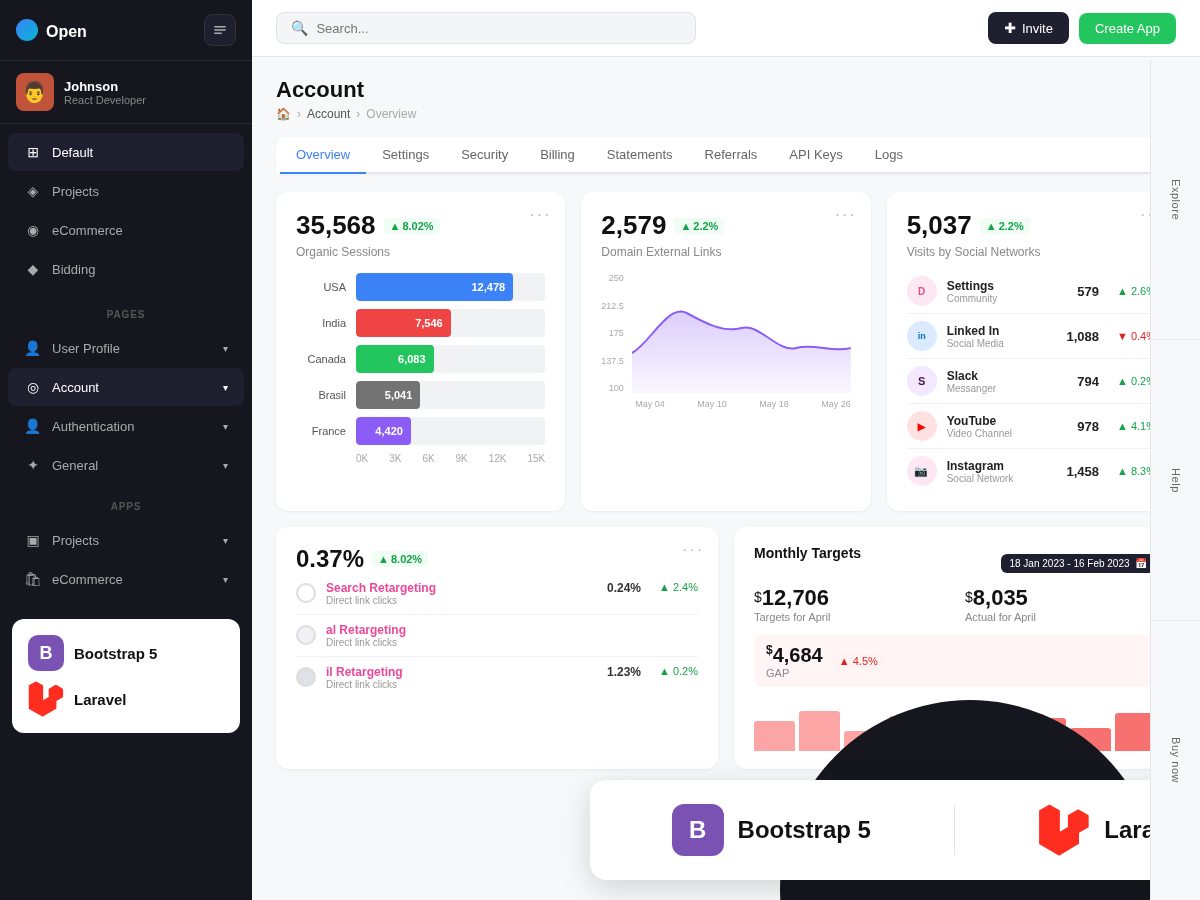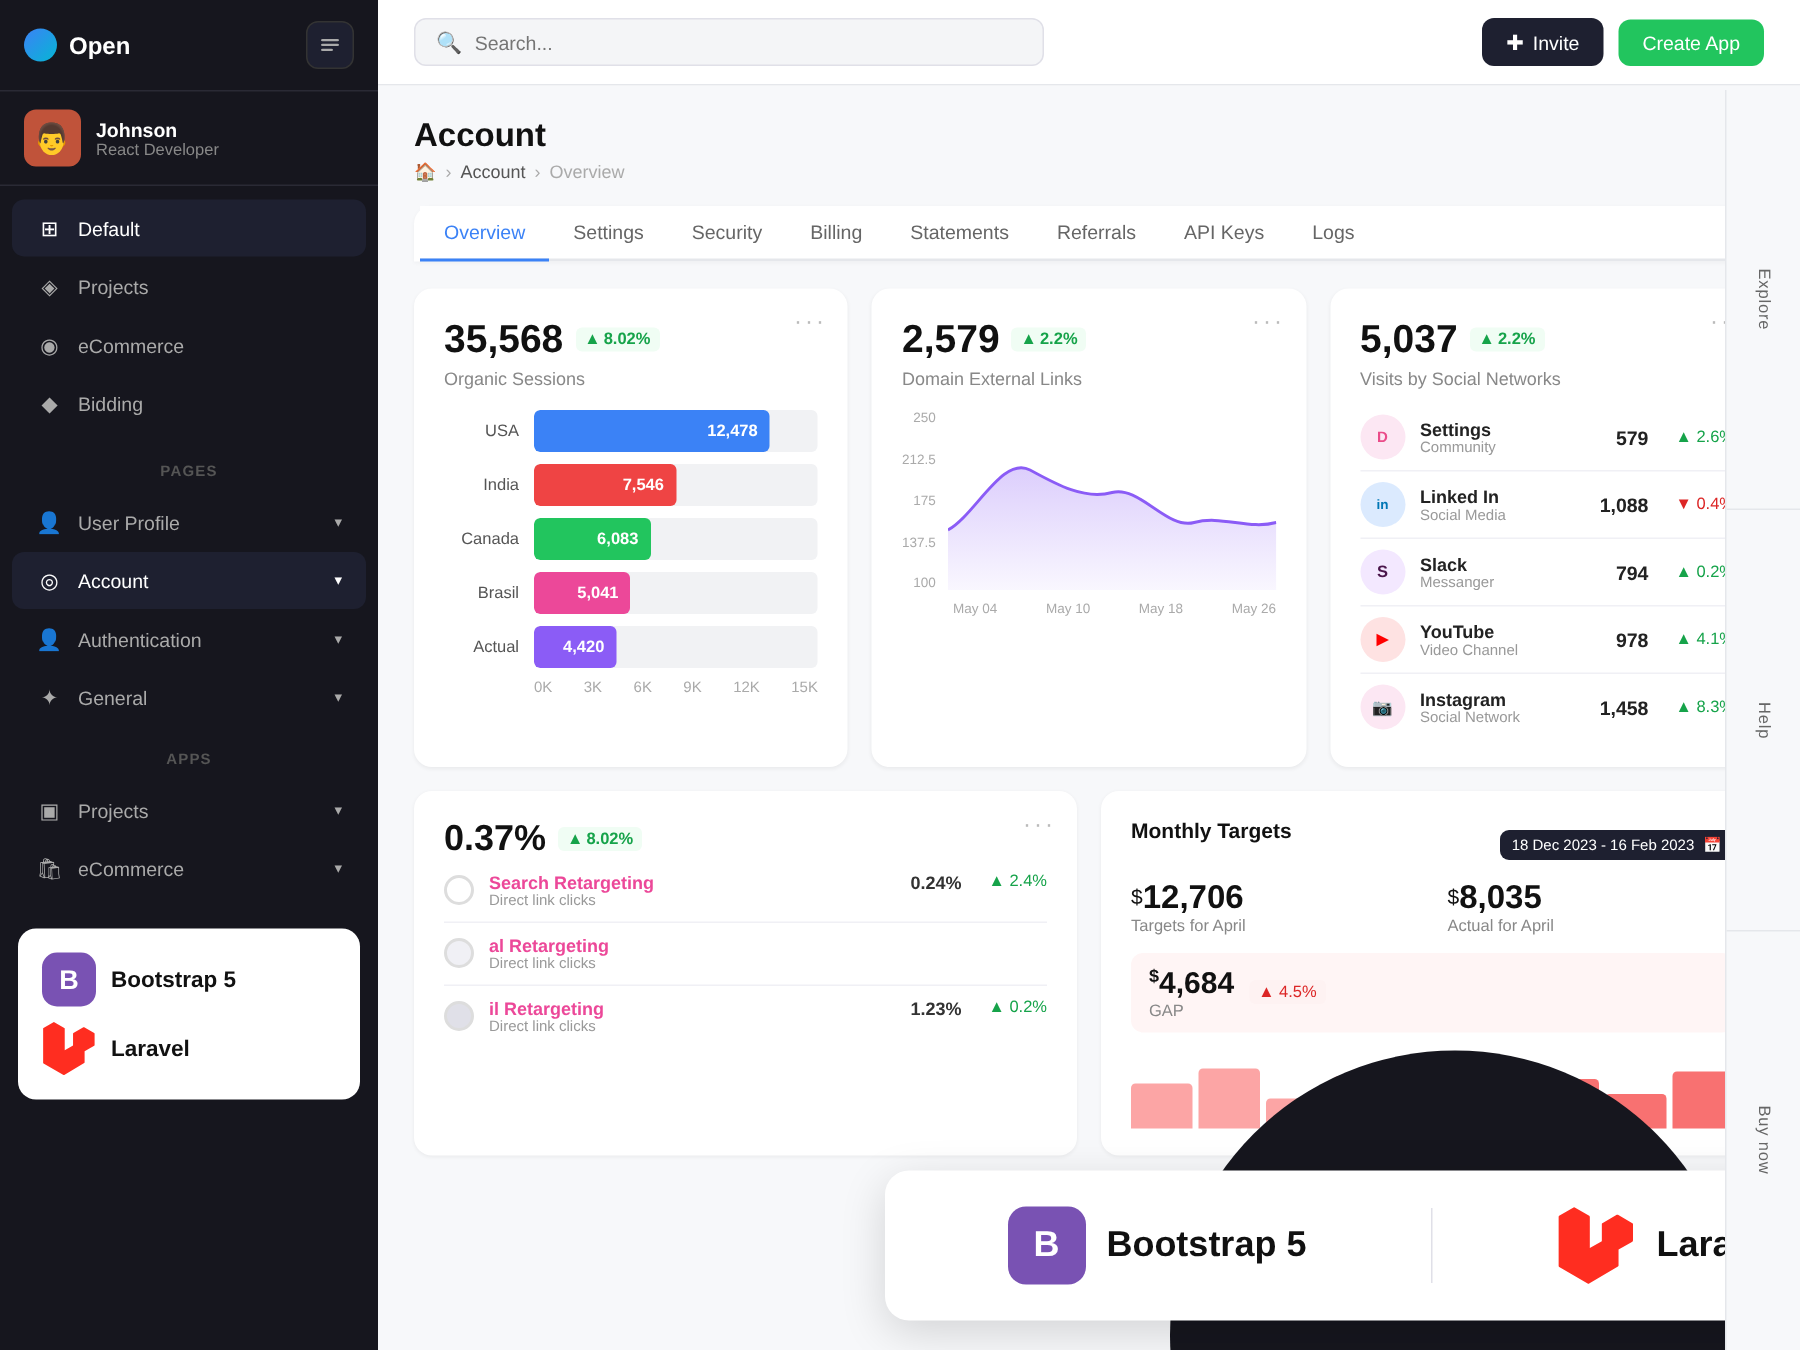--- a/index.html
+++ b/index.html
@@ -447,27 +447,27 @@
             <span class="bar-country">Canada</span>
             <div class="bar-track">
               <div class="bar-fill" style="width:41%;background:#22c55e;">
                   <span class="bar-val">6,083</span>
                 </div>
             </div>
           </div>
           <div class="bar-row">
             <span class="bar-country">Brasil</span>
             <div class="bar-track">
-              <div class="bar-fill" style="width:34%;background:#ec4899;">
+              <div class="bar-fill" style="width:34%;background:#737373;">
                   <span class="bar-val">5,041</span>
                 </div>
             </div>
           </div>
           <div class="bar-row">
-            <span class="bar-country">Actual</span>
+            <span class="bar-country">France</span>
             <div class="bar-track">
               <div class="bar-fill" style="width:29%;background:#8b5cf6;">
                   <span class="bar-val">4,420</span>
                 </div>
             </div>
           </div>
           <div class="bar-axis">
             <span>0K</span>
               <span>3K</span>
               <span>6K</span>
@@ -619,21 +619,21 @@
             <span class="retarget-pct">1.23%</span>
             <span class="social-change" style="color:#16a34a;">▲ 0.2%</span>
           </div>
         </div>
       </div>
 
       <div class="targets-card">
         <div style="display:flex;align-items:flex-end;justify-content:space-between;margin-bottom:12px;">
           <div class="targets-title">Monthly Targets</div>
           <div style="background:#1e2030;color:#fff;font-size:10px;padding:4px 8px;border-radius:6px;display:flex;align-items:center;gap:6px;">
-            <span>18 Dec 2023 - 16 Feb 2023</span>
+            <span>18 Jan 2023 - 16 Feb 2023</span>
             <span>📅</span>
           </div>
         </div>
         <div class="target-stats">
           <div class="target-stat">
             <div class="target-val"><sup>$</sup><span>12,706</span></div>
             <div class="target-label">Targets for April</div>
           </div>
           <div class="target-stat">
             <div class="target-val"><sup>$</sup><span>8,035</span></div>

